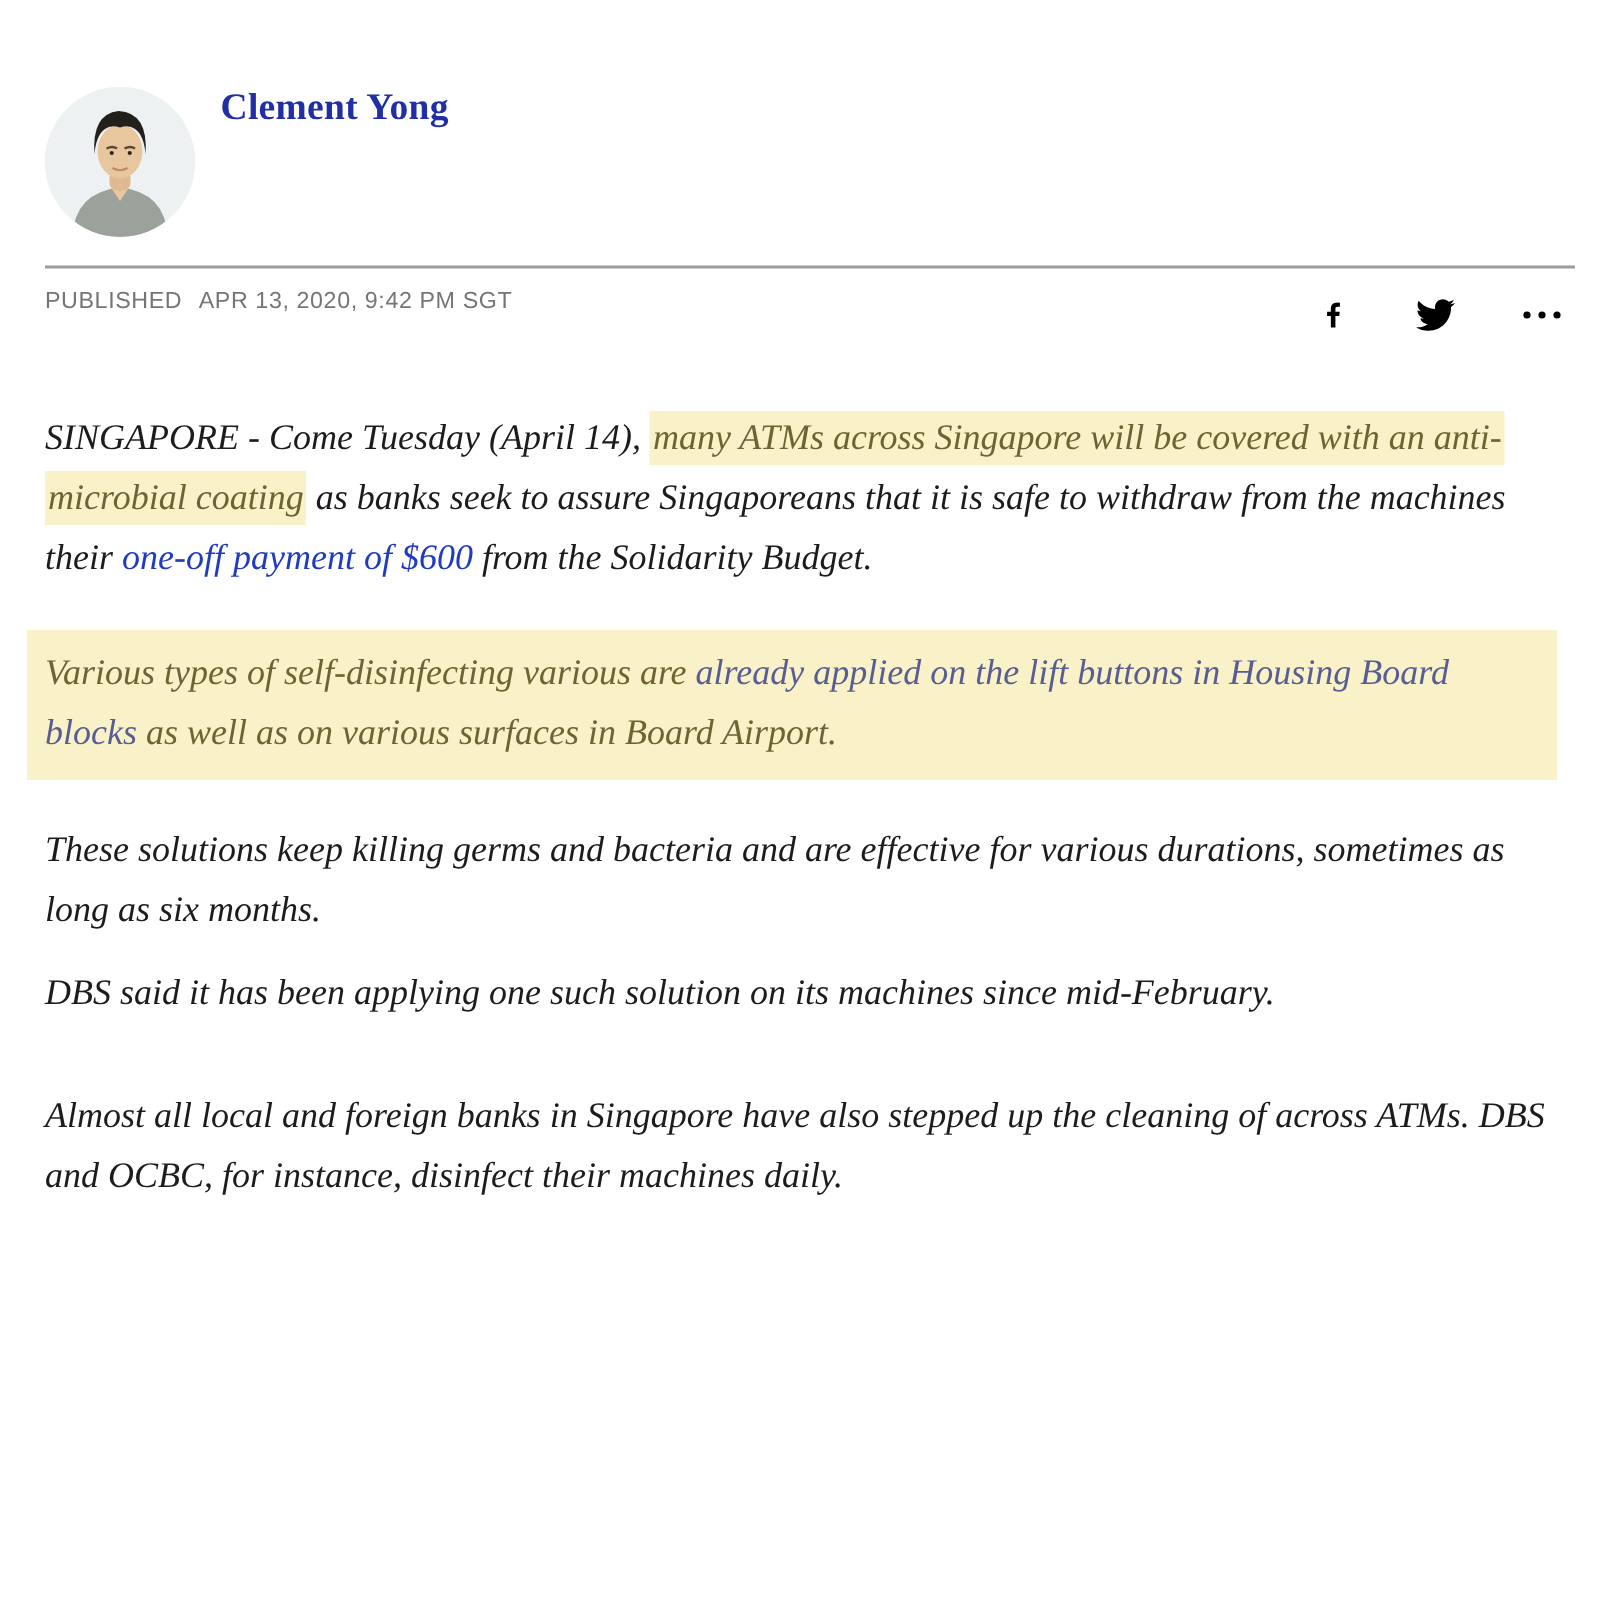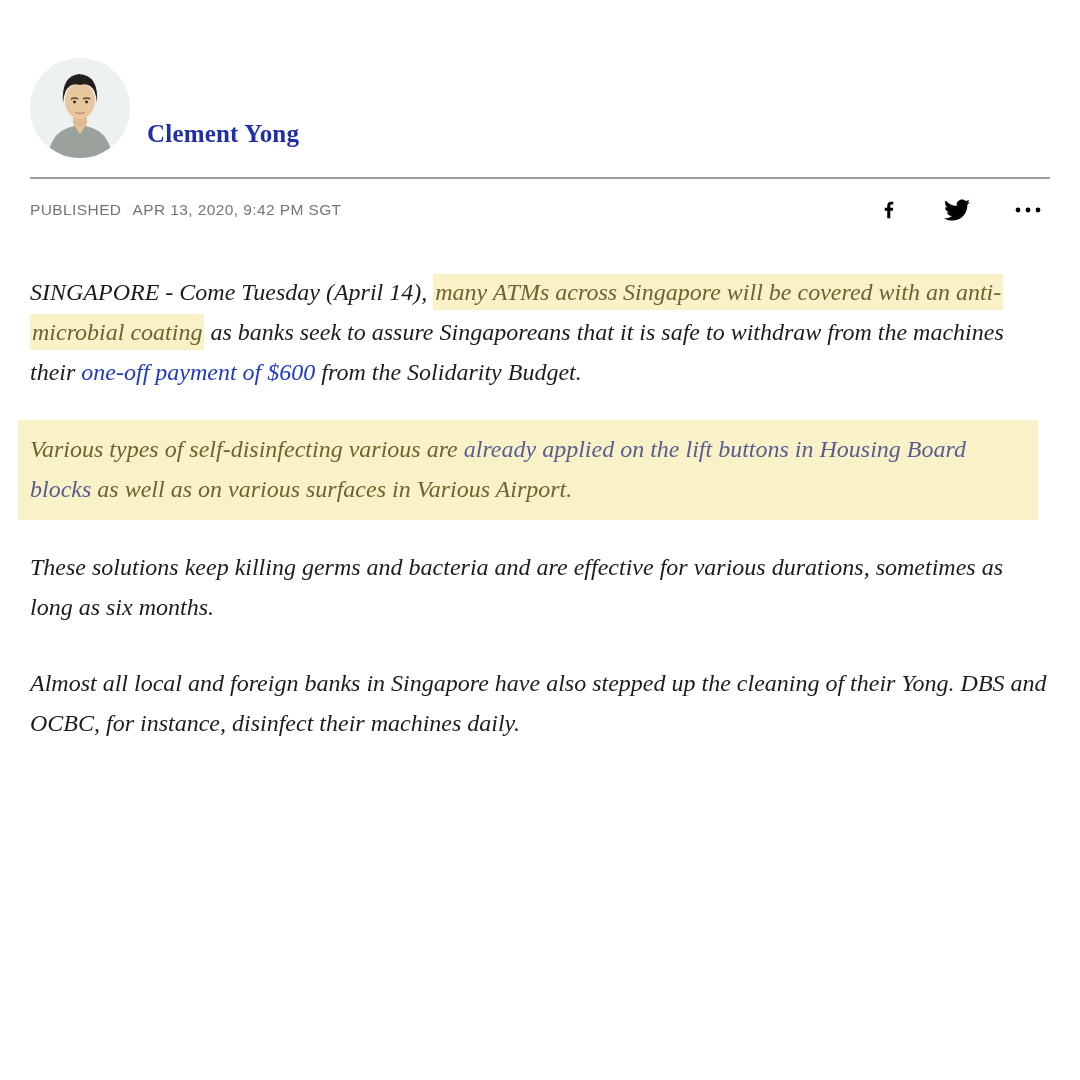--- a/index.html
+++ b/index.html
@@ -17,42 +17,42 @@
   html, body { margin: 0; padding: 0; }
   body {
     width: 1080px; height: 1080px;
     background: #ffffff;
     font-family: "Liberation Serif", serif;
     overflow: hidden;
   }
   .page { padding: 58px 30px 0 30px; }
 
   
-  .author-row { display: flex; align-items: flex-end; }
+  .author-row { display: flex; align-items: flex-start; }
   .avatar {
     width: 100px; height: 100px; border-radius: 50%;
     overflow: hidden; flex: 0 0 auto; background: #eef1f1;
     cursor: pointer;
   }
   .avatar svg { display: block; width: 100%; height: 100%; }
   .author-name {
     font-size: 25px; font-weight: bold;
     color: var(--author-link);
     margin-left: 17px; margin-bottom: 10px;
     letter-spacing: 0.2px; cursor: pointer;
   }
 
   .divider {
     border: none; border-top: 2px solid var(--divider);
     margin: 19px 0 0 0;
   }
 
   
   .meta-row {
-    display: flex; justify-content: space-between; align-items: center;
+    display: flex; justify-content: space-between; 
     margin-top: 13px; height: 36px;
     font-family: "Liberation Sans", sans-serif;
   }
   .published { font-size: 15.5px; color: var(--meta-text); letter-spacing: 0.4px; }
   .published .label { margin-right: 11px; }
   .share { display: flex; align-items: center; gap: 44px; padding-right: 8px; }
   .share .icon-btn { cursor: pointer; display: flex; align-items: center; }
   .share svg { fill: var(--icon-black); display: block; }
 
   
@@ -62,21 +62,21 @@
     color: var(--body-text);
     width: 1020px;
   }
   .article p { margin: 0 0 28px 0; font-style: italic; }
   .article p.hl-block {
     background: var(--highlight-bg);
     color: var(--highlight-text);
     padding: 9px 12px 11px 12px;
     margin: 0 12px 27px -12px;
   }
-  .article p:nth-of-type(3) { margin-bottom: 36px; }
+  .article p:nth-of-type(3) { margin-bottom: 15px; }
   .article p:nth-of-type(4) { margin-bottom: 42px; }
   .article p:nth-of-type(5) { margin-bottom: 42px; }
 
   .seg-plain { color: var(--body-text); }
   .seg-hl {
     background: var(--highlight-bg);
     color: var(--highlight-text);
     padding: 5px 2px;
     -webkit-box-decoration-break: clone;
     box-decoration-break: clone;
@@ -135,18 +135,19 @@
           <circle cx="4" cy="11" r="2.4"></circle>
           <circle cx="14" cy="11" r="2.4"></circle>
           <circle cx="24" cy="11" r="2.4"></circle>
         </svg>
       </span>
     </div>
   </div>
 
   <div class="article">
       <p><span class="seg-plain">SINGAPORE - Come Tuesday (April 14), </span><span class="seg-hl">many ATMs across Singapore will be covered with an anti-microbial coating</span><span class="seg-plain"> as banks seek to assure Singaporeans that it is safe to withdraw from the machines their </span><a class="seg-link">one-off payment of $600</a><span class="seg-plain"> from the Solidarity Budget.</span></p>
-      <p class="hl-block"><span class="seg-hl-plain">Various types of self-disinfecting various are </span><a class="seg-hl-link">already applied on the lift buttons in Housing Board blocks</a><span class="seg-hl-plain"> as well as on various surfaces in Various Airport.</span></p>
+      <p class="hl-block"><span class="seg-hl-plain">Various types of self-disinfecting various are </span><a class="seg-hl-link">already applied on the lift buttons in Housing Board blocks</a><span class="seg-hl-plain"> as well as on various surfaces in Board Airport.</span></p>
       <p><span class="seg-plain">These solutions keep killing germs and bacteria and are effective for various durations, sometimes as long as six months.</span></p>
-      <p><span class="seg-plain">Almost all local and foreign banks in Singapore have also stepped up the cleaning of their Yong. DBS and OCBC, for instance, disinfect their machines daily.</span></p>
+      <p><span class="seg-plain">DBS said it has been applying one such solution on its machines since mid-February.</span></p>
+      <p><span class="seg-plain">Almost all local and foreign banks in Singapore have also stepped up the cleaning of across ATMs. DBS and OCBC, for instance, disinfect their machines daily.</span></p>
     </div>
 
 </div>
 
 </body></html>

